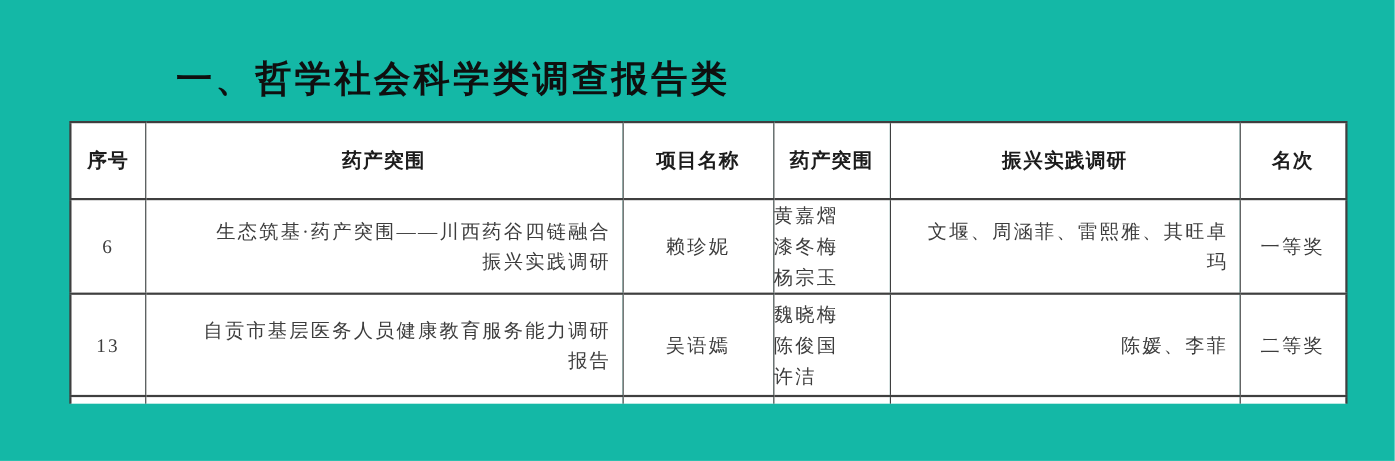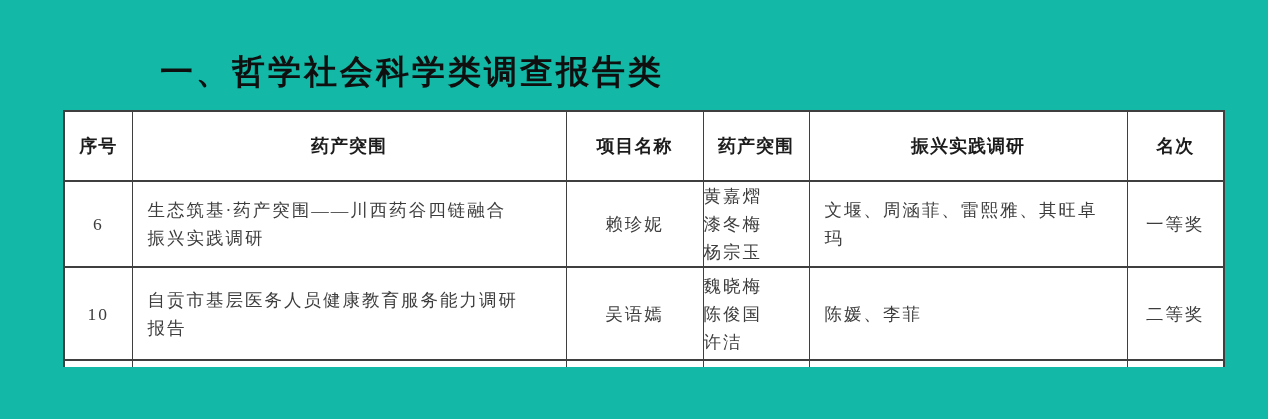--- a/index.html
+++ b/index.html
@@ -57,21 +57,21 @@
   }
   .awards tr.row-1 td { height: 85px; }
   .awards tr.row-2 td { height: 93px; }
   td.c-seq, td.c-applicant, td.c-rank { text-align: center; }
   td.c-advisor {
     text-align: left;
     white-space: pre-line;
     line-height: 24px;
   }
   td.c-project, td.c-team {
-    text-align: left;
+    text-align: right;
     padding-left: 15px;
     padding-right: 10px;
     white-space: pre-line;
   }
   .awards tr.row-partial td {
     height: 7px;
     border-top: 2px solid #3f3f3f;
     border-bottom: none;
   }
 </style>
@@ -108,21 +108,21 @@
 振兴实践调研</td>
         <td class="c-applicant">赖珍妮</td>
         <td class="c-advisor">黄嘉熠
 漆冬梅
 杨宗玉</td>
         <td class="c-team">文堰、周涵菲、雷熙雅、其旺卓
 玛</td>
         <td class="c-rank">一等奖</td>
       </tr>
       <tr class="row-2">
-        <td class="c-seq">10</td>
+        <td class="c-seq">13</td>
         <td class="c-project">自贡市基层医务人员健康教育服务能力调研
 报告</td>
         <td class="c-applicant">吴语嫣</td>
         <td class="c-advisor">魏晓梅
 陈俊国
 许洁</td>
         <td class="c-team">陈媛、李菲</td>
         <td class="c-rank">二等奖</td>
       </tr>
       <tr class="row-partial">

